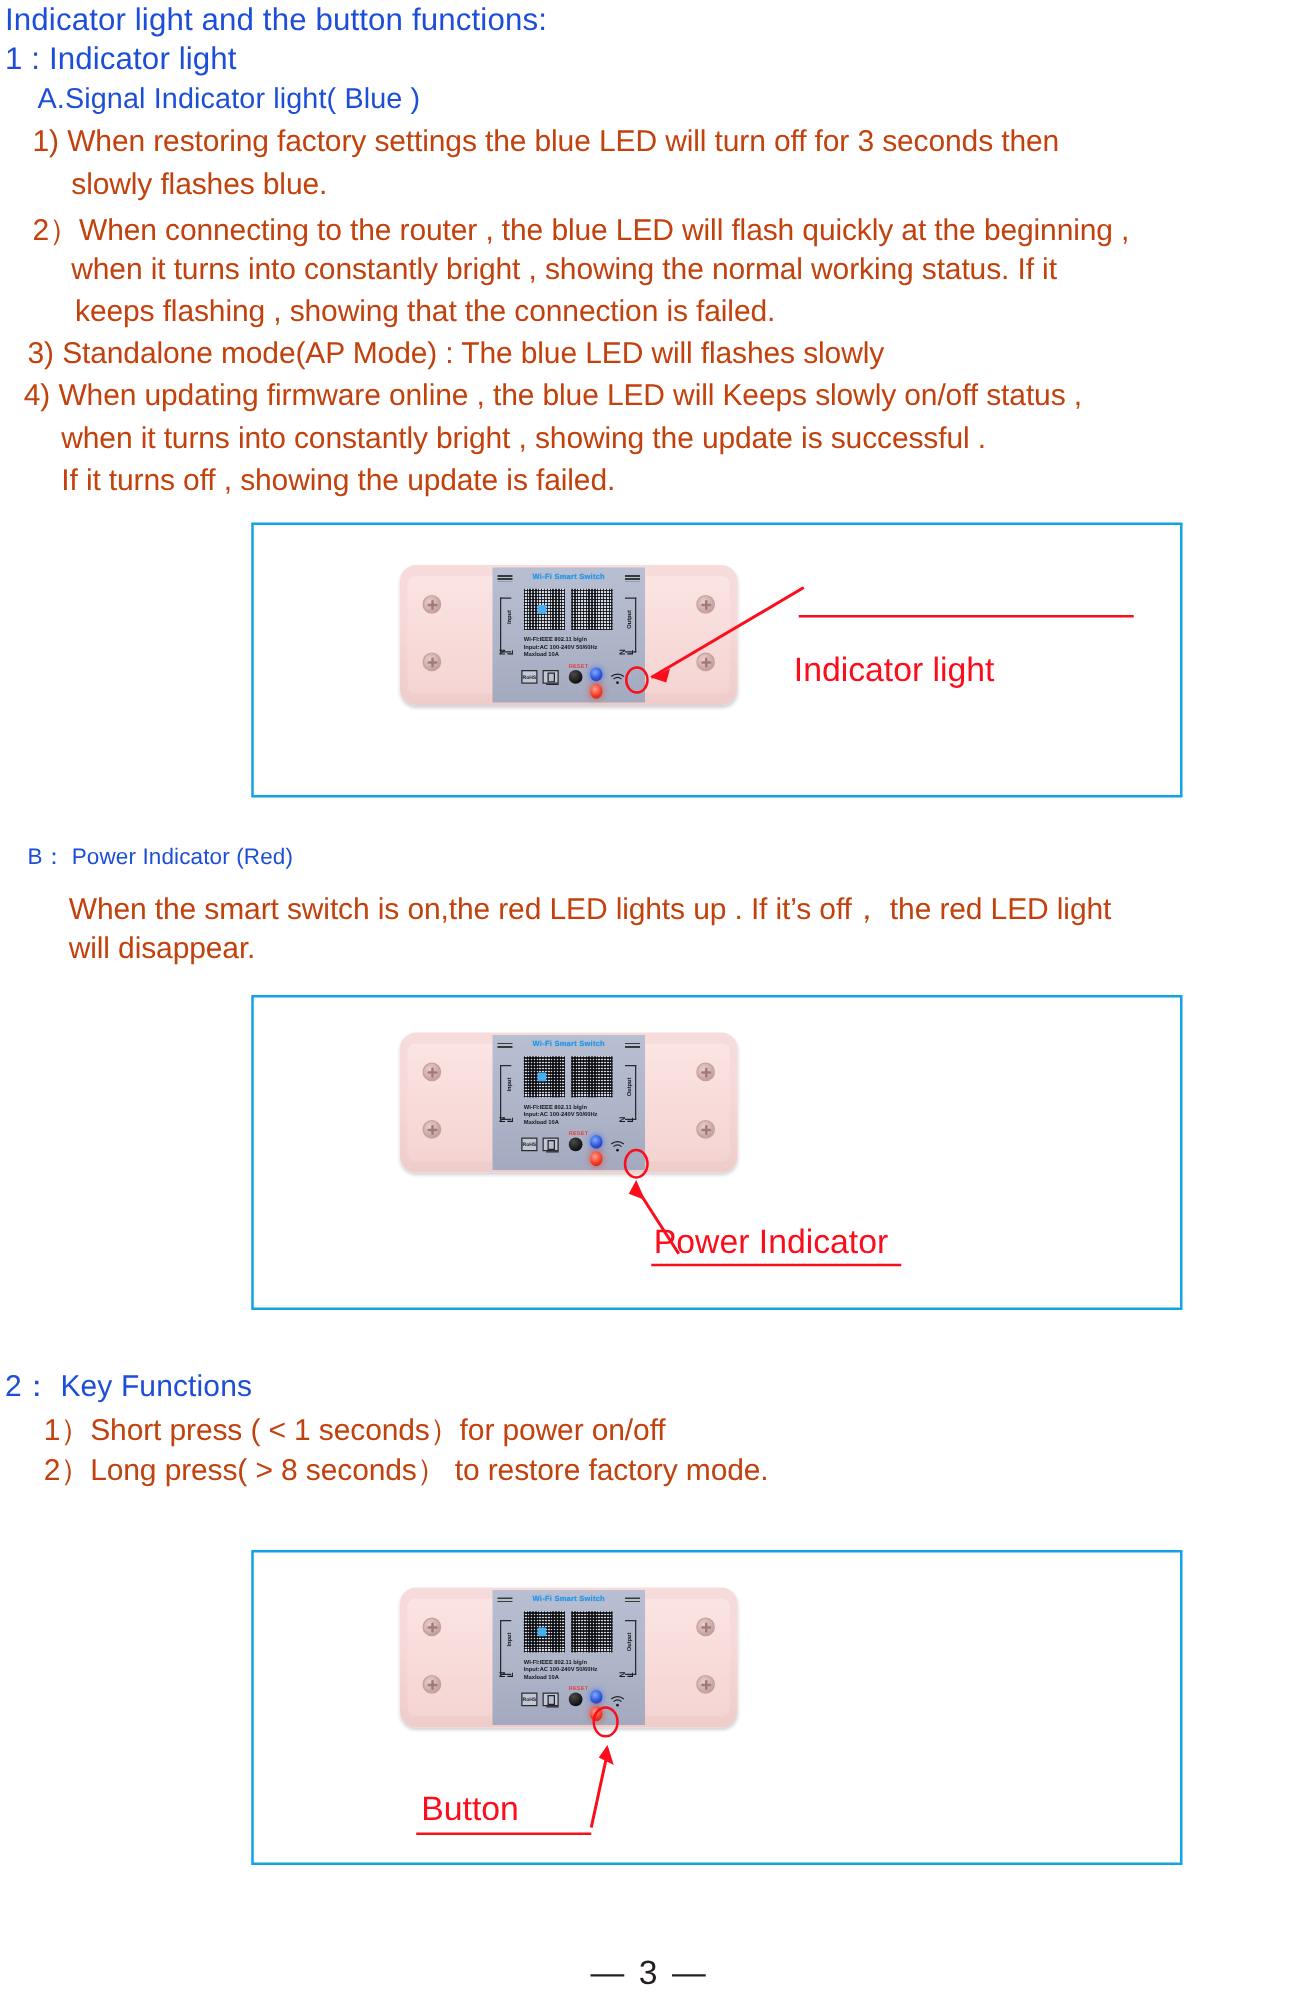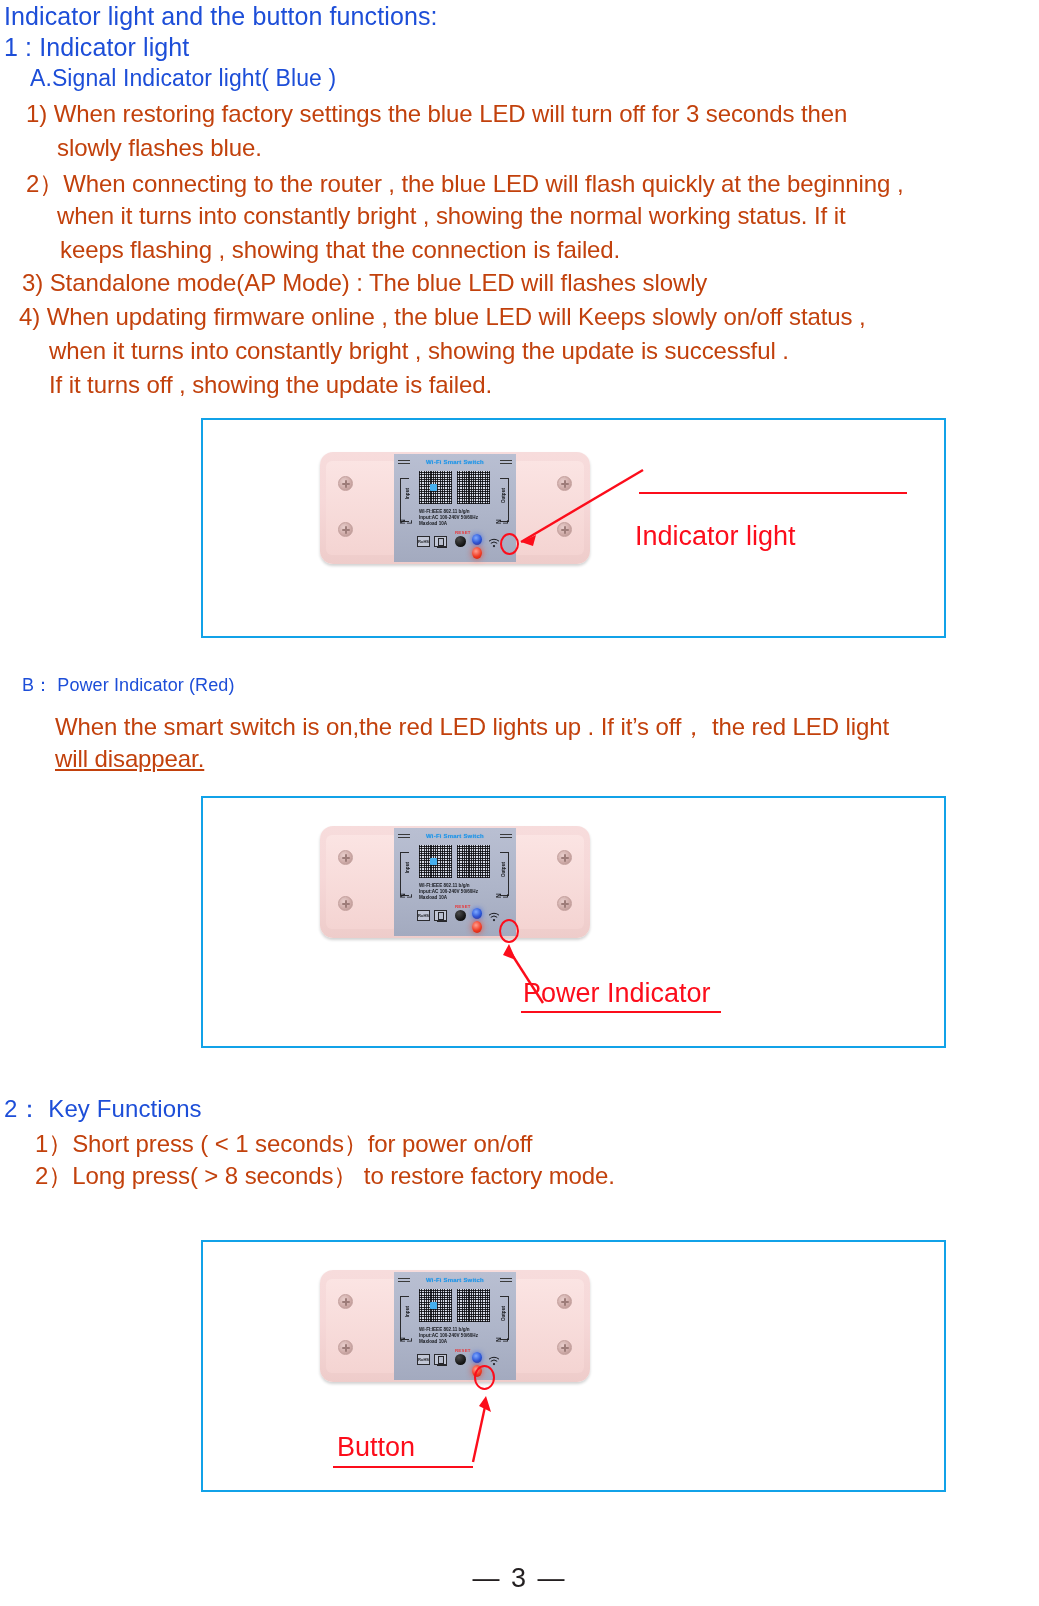--- a/index.html
+++ b/index.html
@@ -270,21 +270,21 @@
       <line x1="440" y1="50" x2="318" y2="122" stroke="#fc0d1b" stroke-width="2.4"></line>
       <polygon points="318,122 333,115 330,126" fill="#fc0d1b"></polygon>
     </svg>
 
     <div class="callout-text" style="left:432px; top:53px;margin-top:48px;">Indicator light</div>
     <div class="callout-underline" style="left:436px; top:72px; width:268px;"></div>
   </div>
 
   <div class="abs hdr" style="left:22px; top:673px; font-size:18px;">B：   Power Indicator (Red)</div>
   <div class="abs body-line" style="left:55px; top:711px;">When the smart switch is on,the red LED lights up . If  it’s off，  the red LED light</div>
-  <div class="abs body-line" style="left:55px; top:745px;text-decoration:underline;">will disappear.</div>
+  <div class="abs body-line" style="left:55px; top:745px;">will disappear.</div>
 
   <div class="figbox" style="left:201px; top:796px; width:745px; height:252px;">
 
     <div class="device" style="left:117px; top:28px;">
       <div class="dev-side left"></div>
       <div class="dev-side right"></div>
       <div class="screw" style="left:18px; top:24px;"></div>
       <div class="screw" style="left:18px; top:70px;"></div>
       <div class="screw" style="right:18px; top:24px;"></div>
       <div class="screw" style="right:18px; top:70px;"></div>

